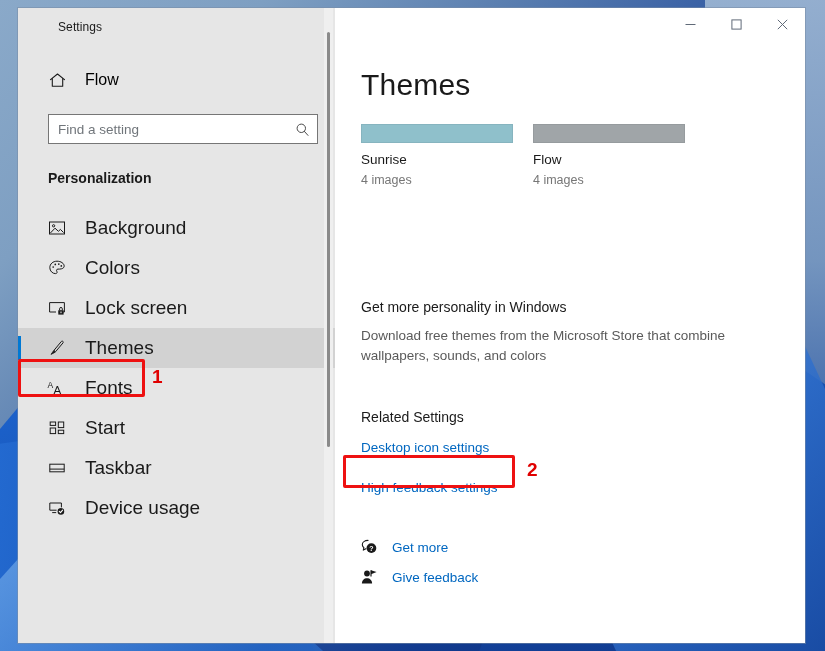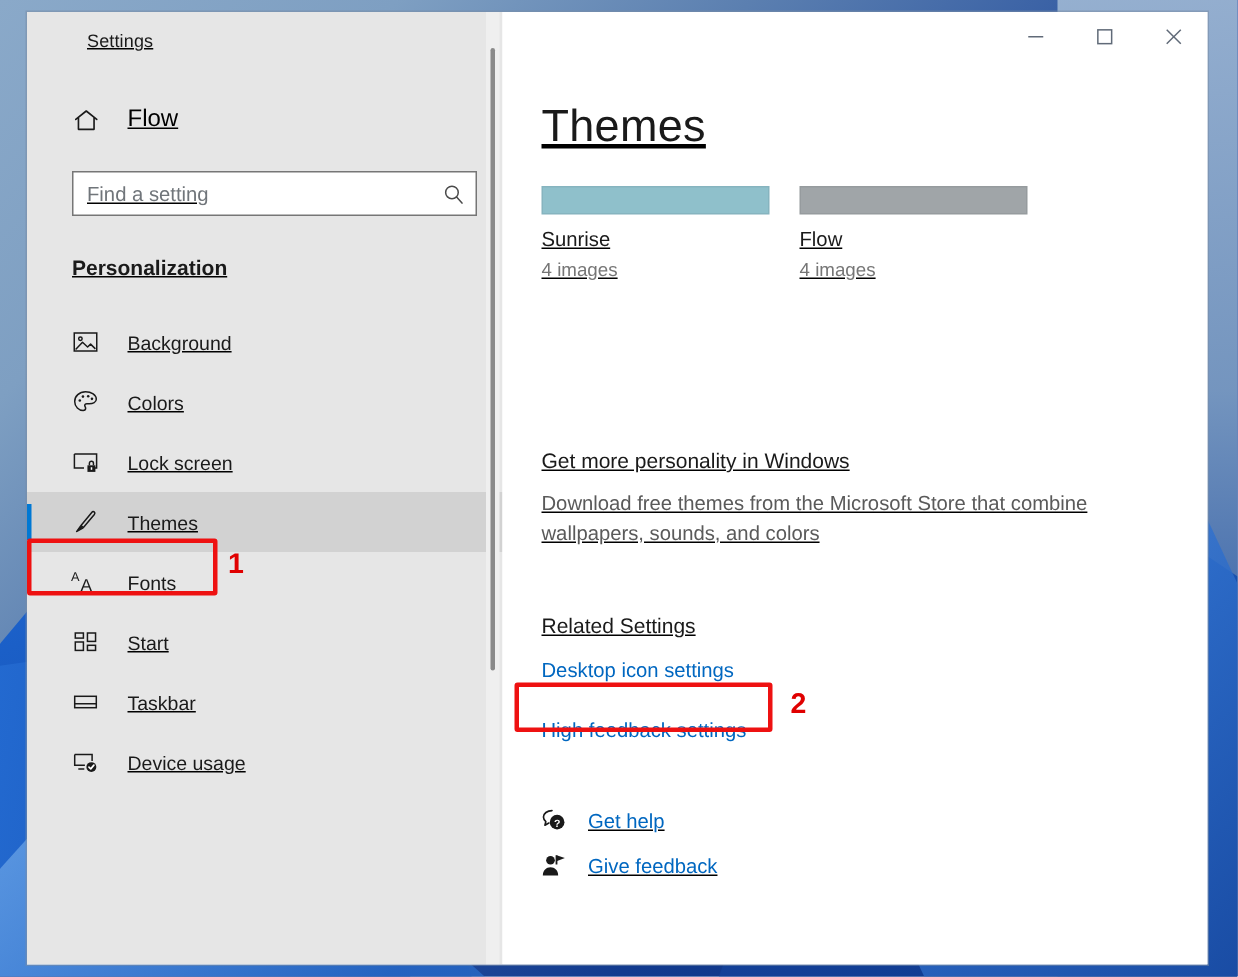--- a/index.html
+++ b/index.html
@@ -66,21 +66,20 @@
   #settings-window {
     position: absolute;
     left: 18px;
     top: 8px;
     width: 787px;
     height: 635px;
     background: #ffffff;
     box-shadow: 0 0 0 1px rgba(120,140,165,.55);
     display: flex;
     overflow: hidden;
-    text-decoration: underline;
   }
 
   
   #sidebar {
     width: 317px;
     background: #e6e6e6;
     position: relative;
     flex: 0 0 317px;
     height: 100%;
     overflow: hidden;
@@ -168,21 +167,21 @@
   .nav-item.selected::before {
     content: "";
     position: absolute;
     left: 0px;
     top: 8px;
     width: 3px;
     height: 24px;
     background: #0078d4;
   }
   .nav-label {
-    font-size: 13px;
+    font-size: 19px;
     color: #1a1a1a;
     white-space: nowrap;
   }
 
   #sidebar-scrollbar {
     position: absolute;
     right: 2px;
     top: 0;
     width: 9px;
     height: 100%;
@@ -506,21 +505,21 @@
 
     <div id="help-links" style="margin-top:36px">
       <div class="help-row">
         <span class="help-ico">
           <svg width="17" height="16" viewBox="0 0 17 16">
             <path d="M7.0 1.4 C3.8 1.4 1.3 3.3 1.3 5.7 C1.3 6.9 1.9 7.9 2.9 8.7 L2.3 11.1 L4.9 9.7" fill="none" stroke="#1a1a1a" stroke-width="1.1" stroke-linecap="round" stroke-linejoin="round"></path>
             <circle cx="10.4" cy="9.1" r="4.9" fill="#1a1a1a"></circle>
             <text x="10.4" y="12.1" font-family="Liberation Sans, sans-serif" font-size="7" font-weight="bold" fill="#ffffff" text-anchor="middle">?</text>
           </svg>
         </span>
-        <a class="link" href="#">Get help</a>
+        <a class="link" href="#">Get more</a>
       </div>
       <div class="help-row">
         <span class="help-ico">
           <svg width="17" height="16" viewBox="0 0 17 16">
             <circle cx="6.0" cy="4.5" r="2.9" fill="#1a1a1a"></circle>
             <path d="M0.9 14.6 C0.9 11.2 3.2 9.2 6.0 9.2 C8.8 9.2 11.1 11.2 11.1 14.6 Z" fill="#1a1a1a"></path>
             <path d="M10.0 1.2 L15.6 3.0 L10.0 5.2 Z" fill="#1a1a1a"></path>
             <line x1="10.0" y1="1.2" x2="10.0" y2="7.4" stroke="#1a1a1a" stroke-width="1.2"></line>
           </svg>
         </span>

